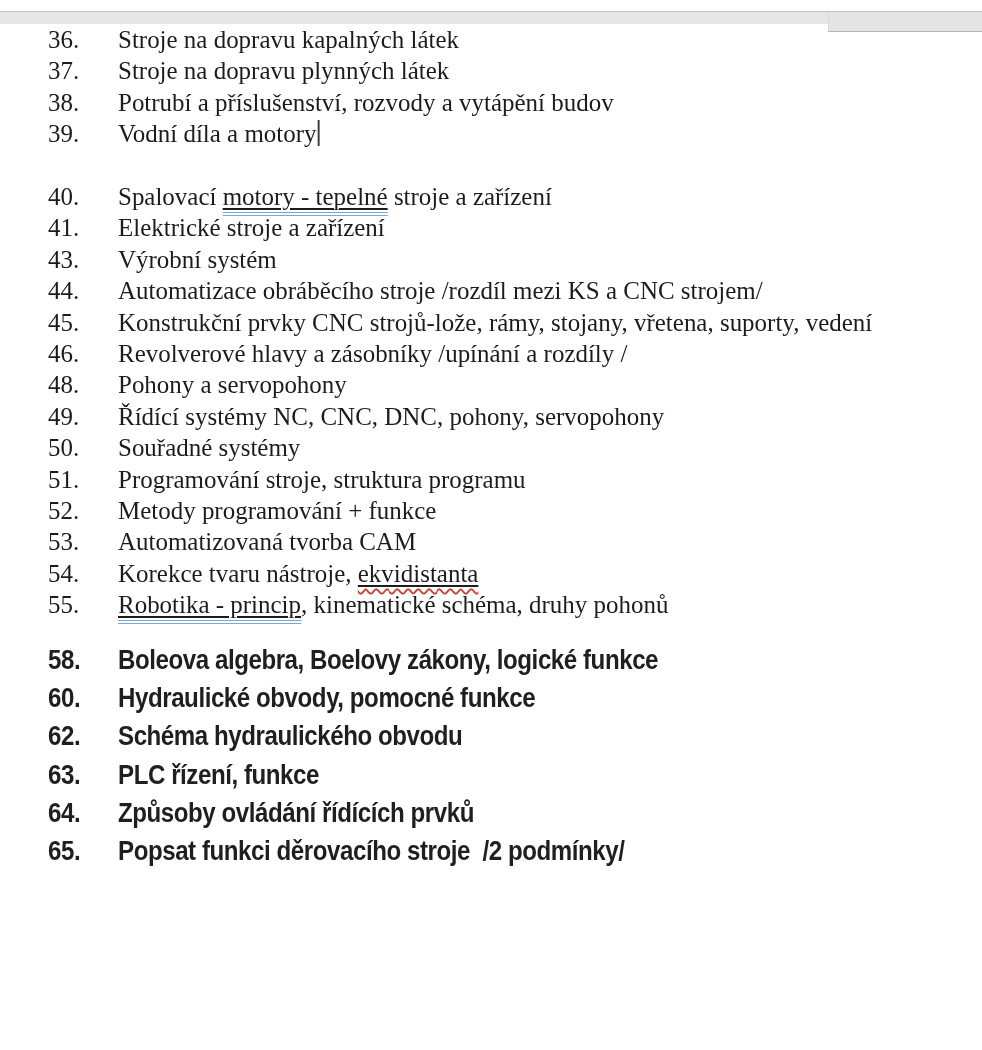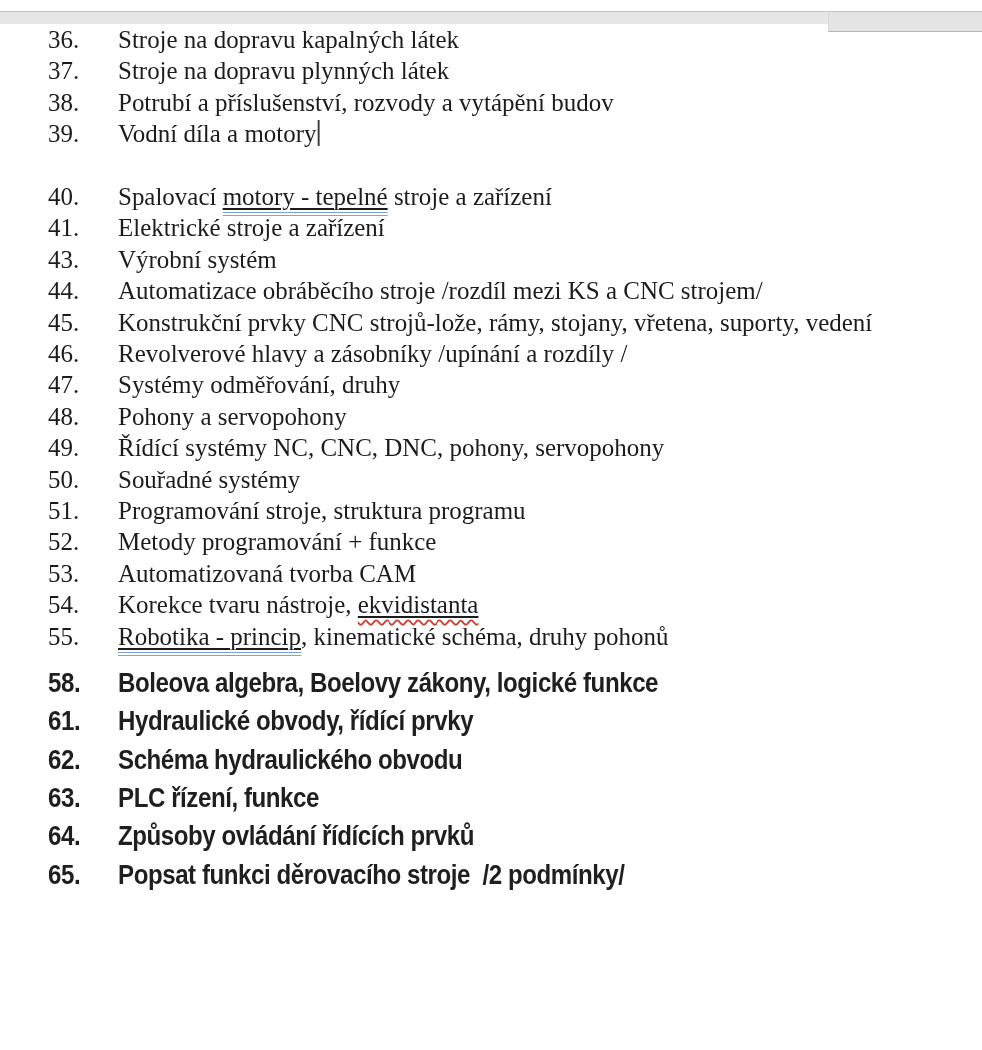--- a/index.html
+++ b/index.html
@@ -44,21 +44,21 @@
     color: #1c1c1c;
   }
   .row.bold {
     font-family: "Liberation Sans", sans-serif;
     font-weight: bold;
     font-size: 28px;
     line-height: 38.3px;
     color: #1f1f1f;
     letter-spacing: -0.5px;
   }
-  .row.section-start { margin-top: 12px; }
+  .row.section-start { margin-top: 20px; }
   .row.blank { min-height: 31.4px; }
   .row .num {
     position: absolute;
     left: 48px; top: 0;
     display: inline-block;
     transform-origin: 0 50%;
   }
   .row .txt {
     display: inline-block;
     white-space: pre-wrap;
@@ -105,30 +105,29 @@
         <div class="row serif"><span class="num">37.</span><span class="txt"><span><span>Stroje na dopravu plynných látek</span></span></span></div>
         <div class="row serif"><span class="num">38.</span><span class="txt"><span><span>Potrubí a příslušenství, rozvody a vytápění budov</span></span></span></div>
         <div class="row serif"><span class="num">39.</span><span class="txt"><span><span>Vodní díla a motory</span></span><span class="caret"></span></span></div>
         <div class="row serif blank"></div>
         <div class="row serif"><span class="num">40.</span><span class="txt"><span><span>Spalovací </span></span><span class="u"><span class="gblue">motory - tepelné</span></span><span><span> stroje a zařízení</span></span></span></div>
         <div class="row serif"><span class="num">41.</span><span class="txt"><span><span>Elektrické stroje a zařízení</span></span></span></div>
         <div class="row serif"><span class="num">43.</span><span class="txt"><span><span>Výrobní systém</span></span></span></div>
         <div class="row serif"><span class="num">44.</span><span class="txt"><span><span>Automatizace obráběcího stroje /rozdíl mezi KS a CNC strojem/</span></span></span></div>
         <div class="row serif"><span class="num">45.</span><span class="txt"><span><span>Konstrukční prvky CNC strojů-lože, rámy, stojany, vřetena, suporty, vedení</span></span></span></div>
         <div class="row serif"><span class="num">46.</span><span class="txt"><span><span>Revolverové hlavy a zásobníky /upínání a rozdíly /</span></span></span></div>
-        <div class="row serif"><span class="num">47.</span><span class="txt"><span><span>Systémy odměřování, druhy</span></span></span></div>
         <div class="row serif"><span class="num">48.</span><span class="txt"><span><span>Pohony a servopohony</span></span></span></div>
         <div class="row serif"><span class="num">49.</span><span class="txt"><span><span>Řídící systémy NC, CNC, DNC, pohony, servopohony</span></span></span></div>
         <div class="row serif"><span class="num">50.</span><span class="txt"><span><span>Souřadné systémy</span></span></span></div>
         <div class="row serif"><span class="num">51.</span><span class="txt"><span><span>Programování stroje, struktura programu</span></span></span></div>
         <div class="row serif"><span class="num">52.</span><span class="txt"><span><span>Metody programování + funkce</span></span></span></div>
         <div class="row serif"><span class="num">53.</span><span class="txt"><span><span>Automatizovaná tvorba CAM</span></span></span></div>
         <div class="row serif"><span class="num">54.</span><span class="txt"><span><span>Korekce tvaru nástroje, </span></span><span class="u"><span class="gred">ekvidistanta</span></span></span></div>
         <div class="row serif"><span class="num">55.</span><span class="txt"><span class="u"><span class="gblue">Robotika - princip</span></span><span><span>, kinematické schéma, druhy pohonů</span></span></span></div>
         <div class="row bold section-start"><span class="num">58.</span><span class="txt"><span><span>Boleova algebra, Boelovy zákony, logické funkce</span></span></span></div>
-        <div class="row bold"><span class="num">61.</span><span class="txt"><span><span>Hydraulické obvody, řídící prvky</span></span></span></div>
+        <div class="row bold"><span class="num">60.</span><span class="txt"><span><span>Hydraulické obvody, pomocné funkce</span></span></span></div>
         <div class="row bold"><span class="num">62.</span><span class="txt"><span><span>Schéma hydraulického obvodu</span></span></span></div>
         <div class="row bold"><span class="num">63.</span><span class="txt"><span><span>PLC řízení, funkce</span></span></span></div>
         <div class="row bold"><span class="num">64.</span><span class="txt"><span><span>Způsoby ovládání řídících prvků</span></span></span></div>
         <div class="row bold"><span class="num">65.</span><span class="txt"><span><span>Popsat funkci děrovacího stroje  /2 podmínky/</span></span></span></div>
       </div>
   </div>
 </div>
 
 </body></html>

